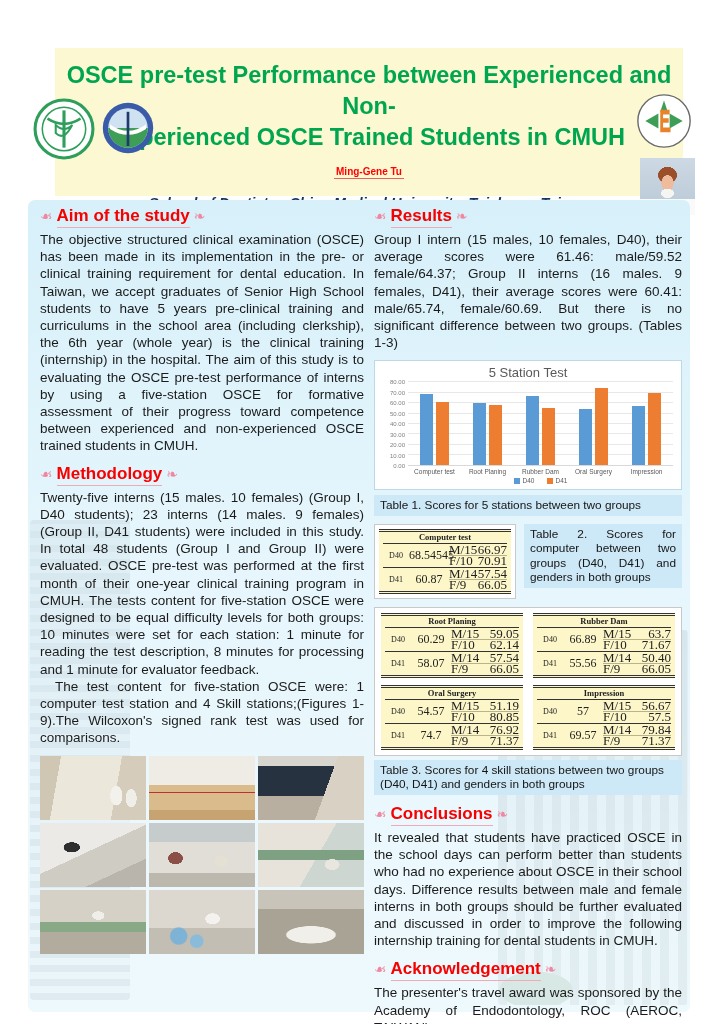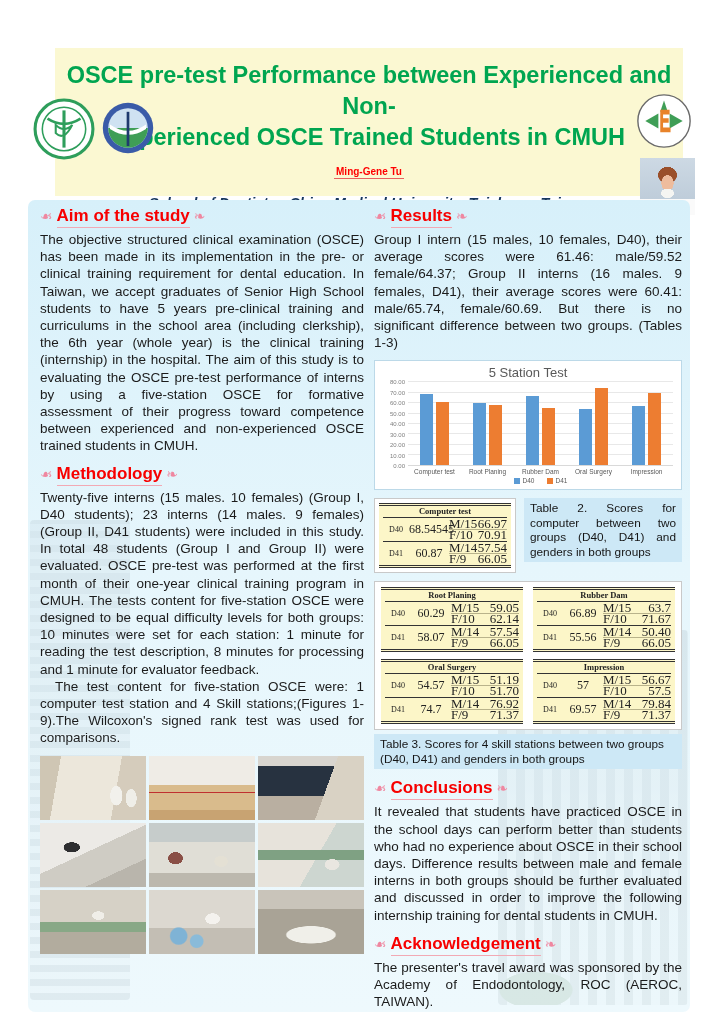--- a/index.html
+++ b/index.html
@@ -283,20 +283,21 @@
               <span class="legend-swatch" style="background: rgb(91, 155, 213);"></span>
               <span>D40</span>
             </div>
             <div class="legend-item">
               <span class="legend-swatch" style="background: rgb(237, 125, 49);"></span>
               <span>D41</span>
             </div>
           </div>
       </div>
 
+      <div class="caption cap1">Table 1. Scores for 5 stations between two groups</div>
 
       <div class="t2-row">
         <div class="table-card computer-table" id="computer-table-slot">
             <div class="score-table">
               <div class="st-title">Computer test</div>
               <div class="st-row">
                 <span class="st-g">D40</span>
                 <span class="st-avg">68.54545</span>
                 <span class="st-subs">
                   <span class="st-sub">
@@ -396,21 +397,21 @@
             <div class="st-row">
               <span class="st-g">D40</span>
               <span class="st-avg">54.57</span>
               <span class="st-subs">
                 <span class="st-sub">
                   <span>M/15</span>
                   <span>51.19</span>
                 </span>
                 <span class="st-sub">
                   <span>F/10</span>
-                  <span>51.70</span>
+                  <span>80.85</span>
                 </span>
               </span>
             </div>
             <div class="st-row">
               <span class="st-g">D41</span>
               <span class="st-avg">74.7</span>
               <span class="st-subs">
                 <span class="st-sub">
                   <span>M/14</span>
                   <span>76.92</span>

